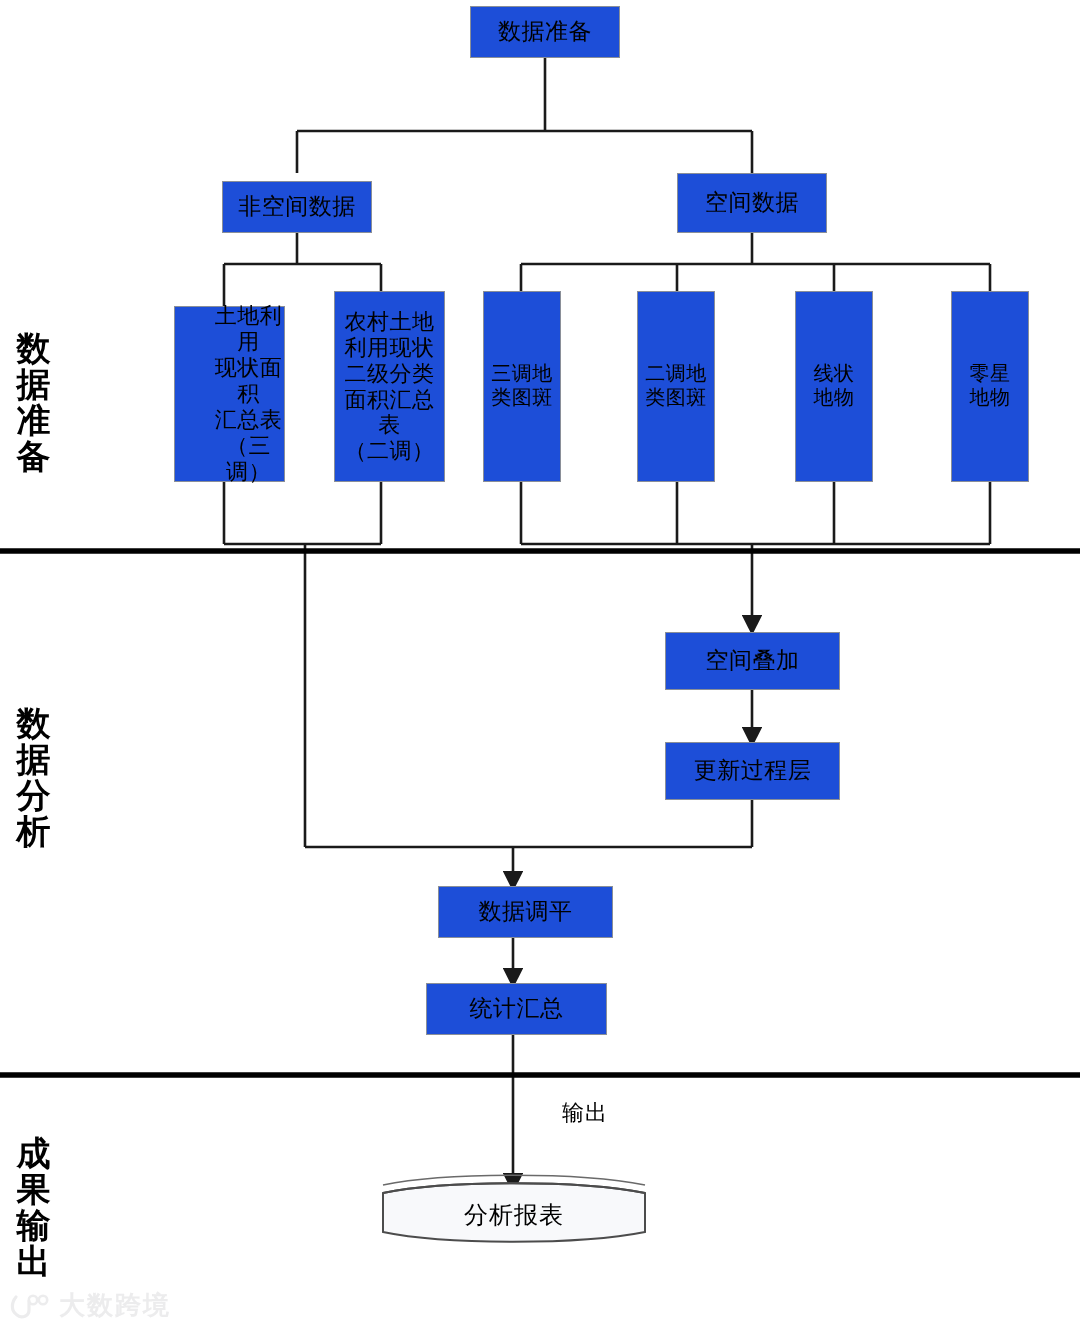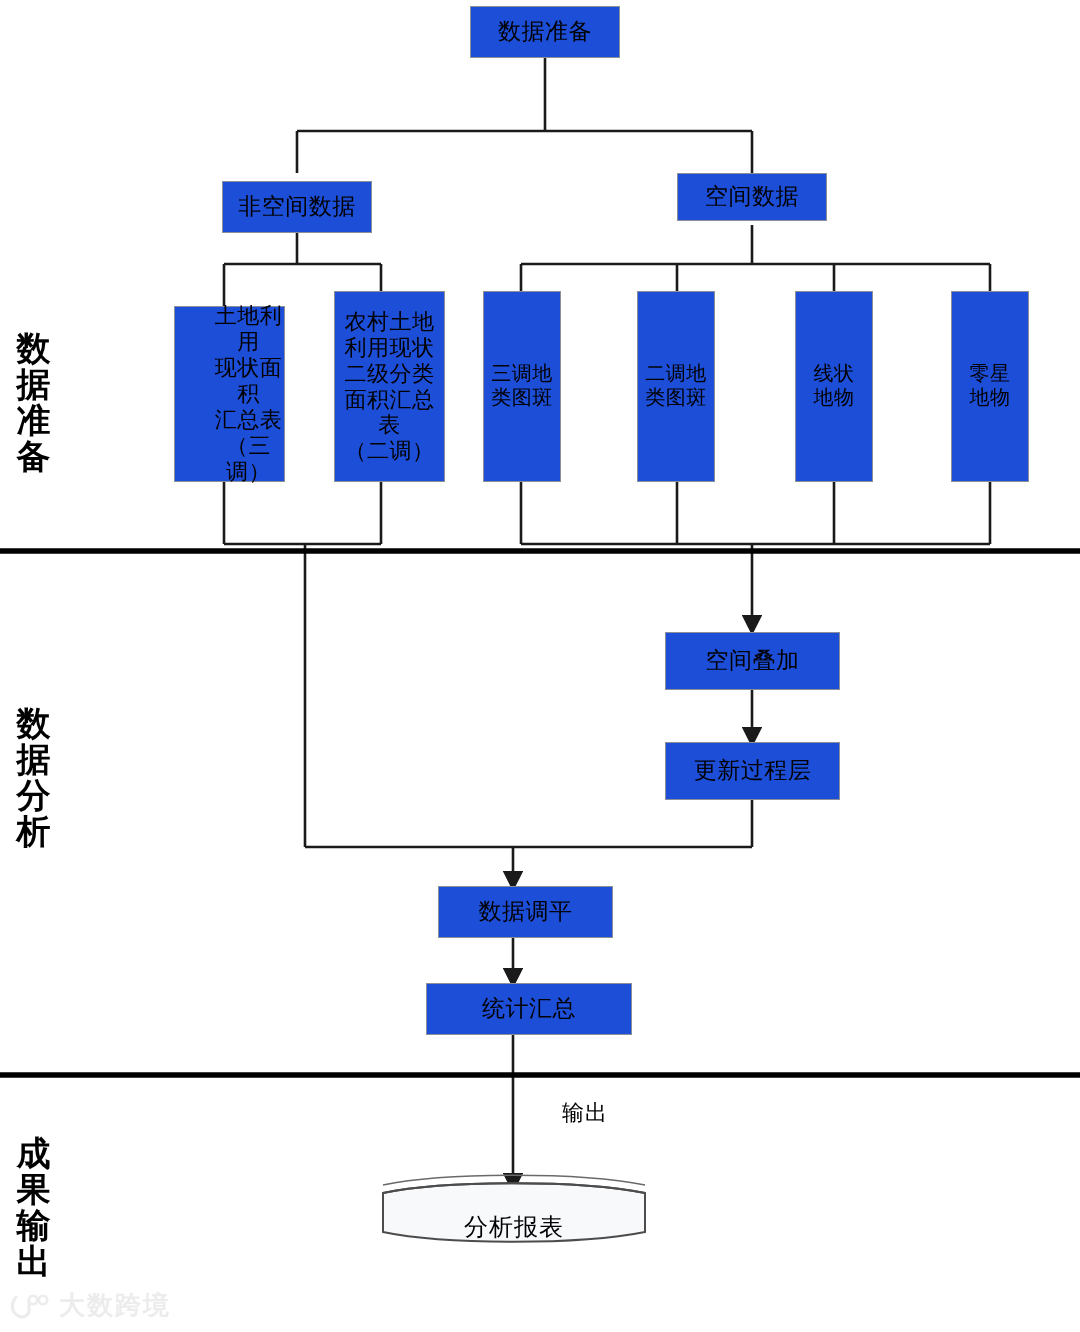--- a/index.html
+++ b/index.html
@@ -63,21 +63,20 @@
   .free-text {
     position: absolute;
     color: #000000;
     font-size: 22px;
     letter-spacing: 1px;
   }
 
   
   .cylinder {
     position: absolute;
-    margin-top: 12px;
   }
   .cylinder .cyl-label {
     position: absolute;
     left: 0;
     top: 0;
     width: 100%;
     height: 100%;
     display: flex;
     align-items: center;
     justify-content: center;
@@ -179,21 +178,21 @@
 准备</div>
   <div class="band-label" style="left:8px; top:705px;">数据
 分析</div>
   <div class="band-label" style="left:8px; top:1135px;">成果
 输出</div>
 
   <div class="node plain" style="left:470px; top:6px; width:150px; height:52px;">数据准备</div>
 
   <div class="node plain" style="left:222px; top:181px; width:150px; height:52px;">非空间数据</div>
 
-  <div class="node plain" style="left:677px; top:173px; width:150px; height:48px;">空间数据</div>
+  <div class="node plain" style="left:677px; top:173px; width:150px; height:60px;">空间数据</div>
 
   <div class="node tall" style="left:174px; top:306px; width:111px; height:176px;padding-left:38px;">土地利用
 现状面积
 汇总表
 （三调）</div>
 
   <div class="node tall" style="left:334px; top:291px; width:111px; height:191px;">农村土地
 利用现状
 二级分类
 面积汇总
@@ -211,21 +210,21 @@
 
   <div class="node small" style="left:951px; top:291px; width:78px; height:191px;">零星
 地物</div>
 
   <div class="node plain" style="left:665px; top:632px; width:175px; height:58px;">空间叠加</div>
 
   <div class="node plain" style="left:665px; top:742px; width:175px; height:58px;">更新过程层</div>
 
   <div class="node plain" style="left:426px; top:886px; width:175px; height:52px;margin-left:12px;">数据调平</div>
 
-  <div class="node plain" style="left:426px; top:983px; width:206px; height:52px;">统计汇总</div>
+  <div class="node plain" style="left:426px; top:983px; width:181px; height:52px;">统计汇总</div>
 
   <div class="cylinder" style="left:383px; top:1185px; width:262px; height:60px;">
     <div class="cyl-label">分析报表</div>
   </div>
 
   <div class="free-text" style="left:562px; top:1098px;">输出</div>
 
   <div class="watermark" style="left:10px; top:1288px;">
     <svg width="40" height="30" viewBox="0 0 40 30">
       <path d="M6 6 C 1 12, 1 20, 7 24 C 12 28, 19 25, 19 19 L 19 10" fill="none" stroke="#e9e9ea" stroke-width="3.2" stroke-linecap="round"></path>

